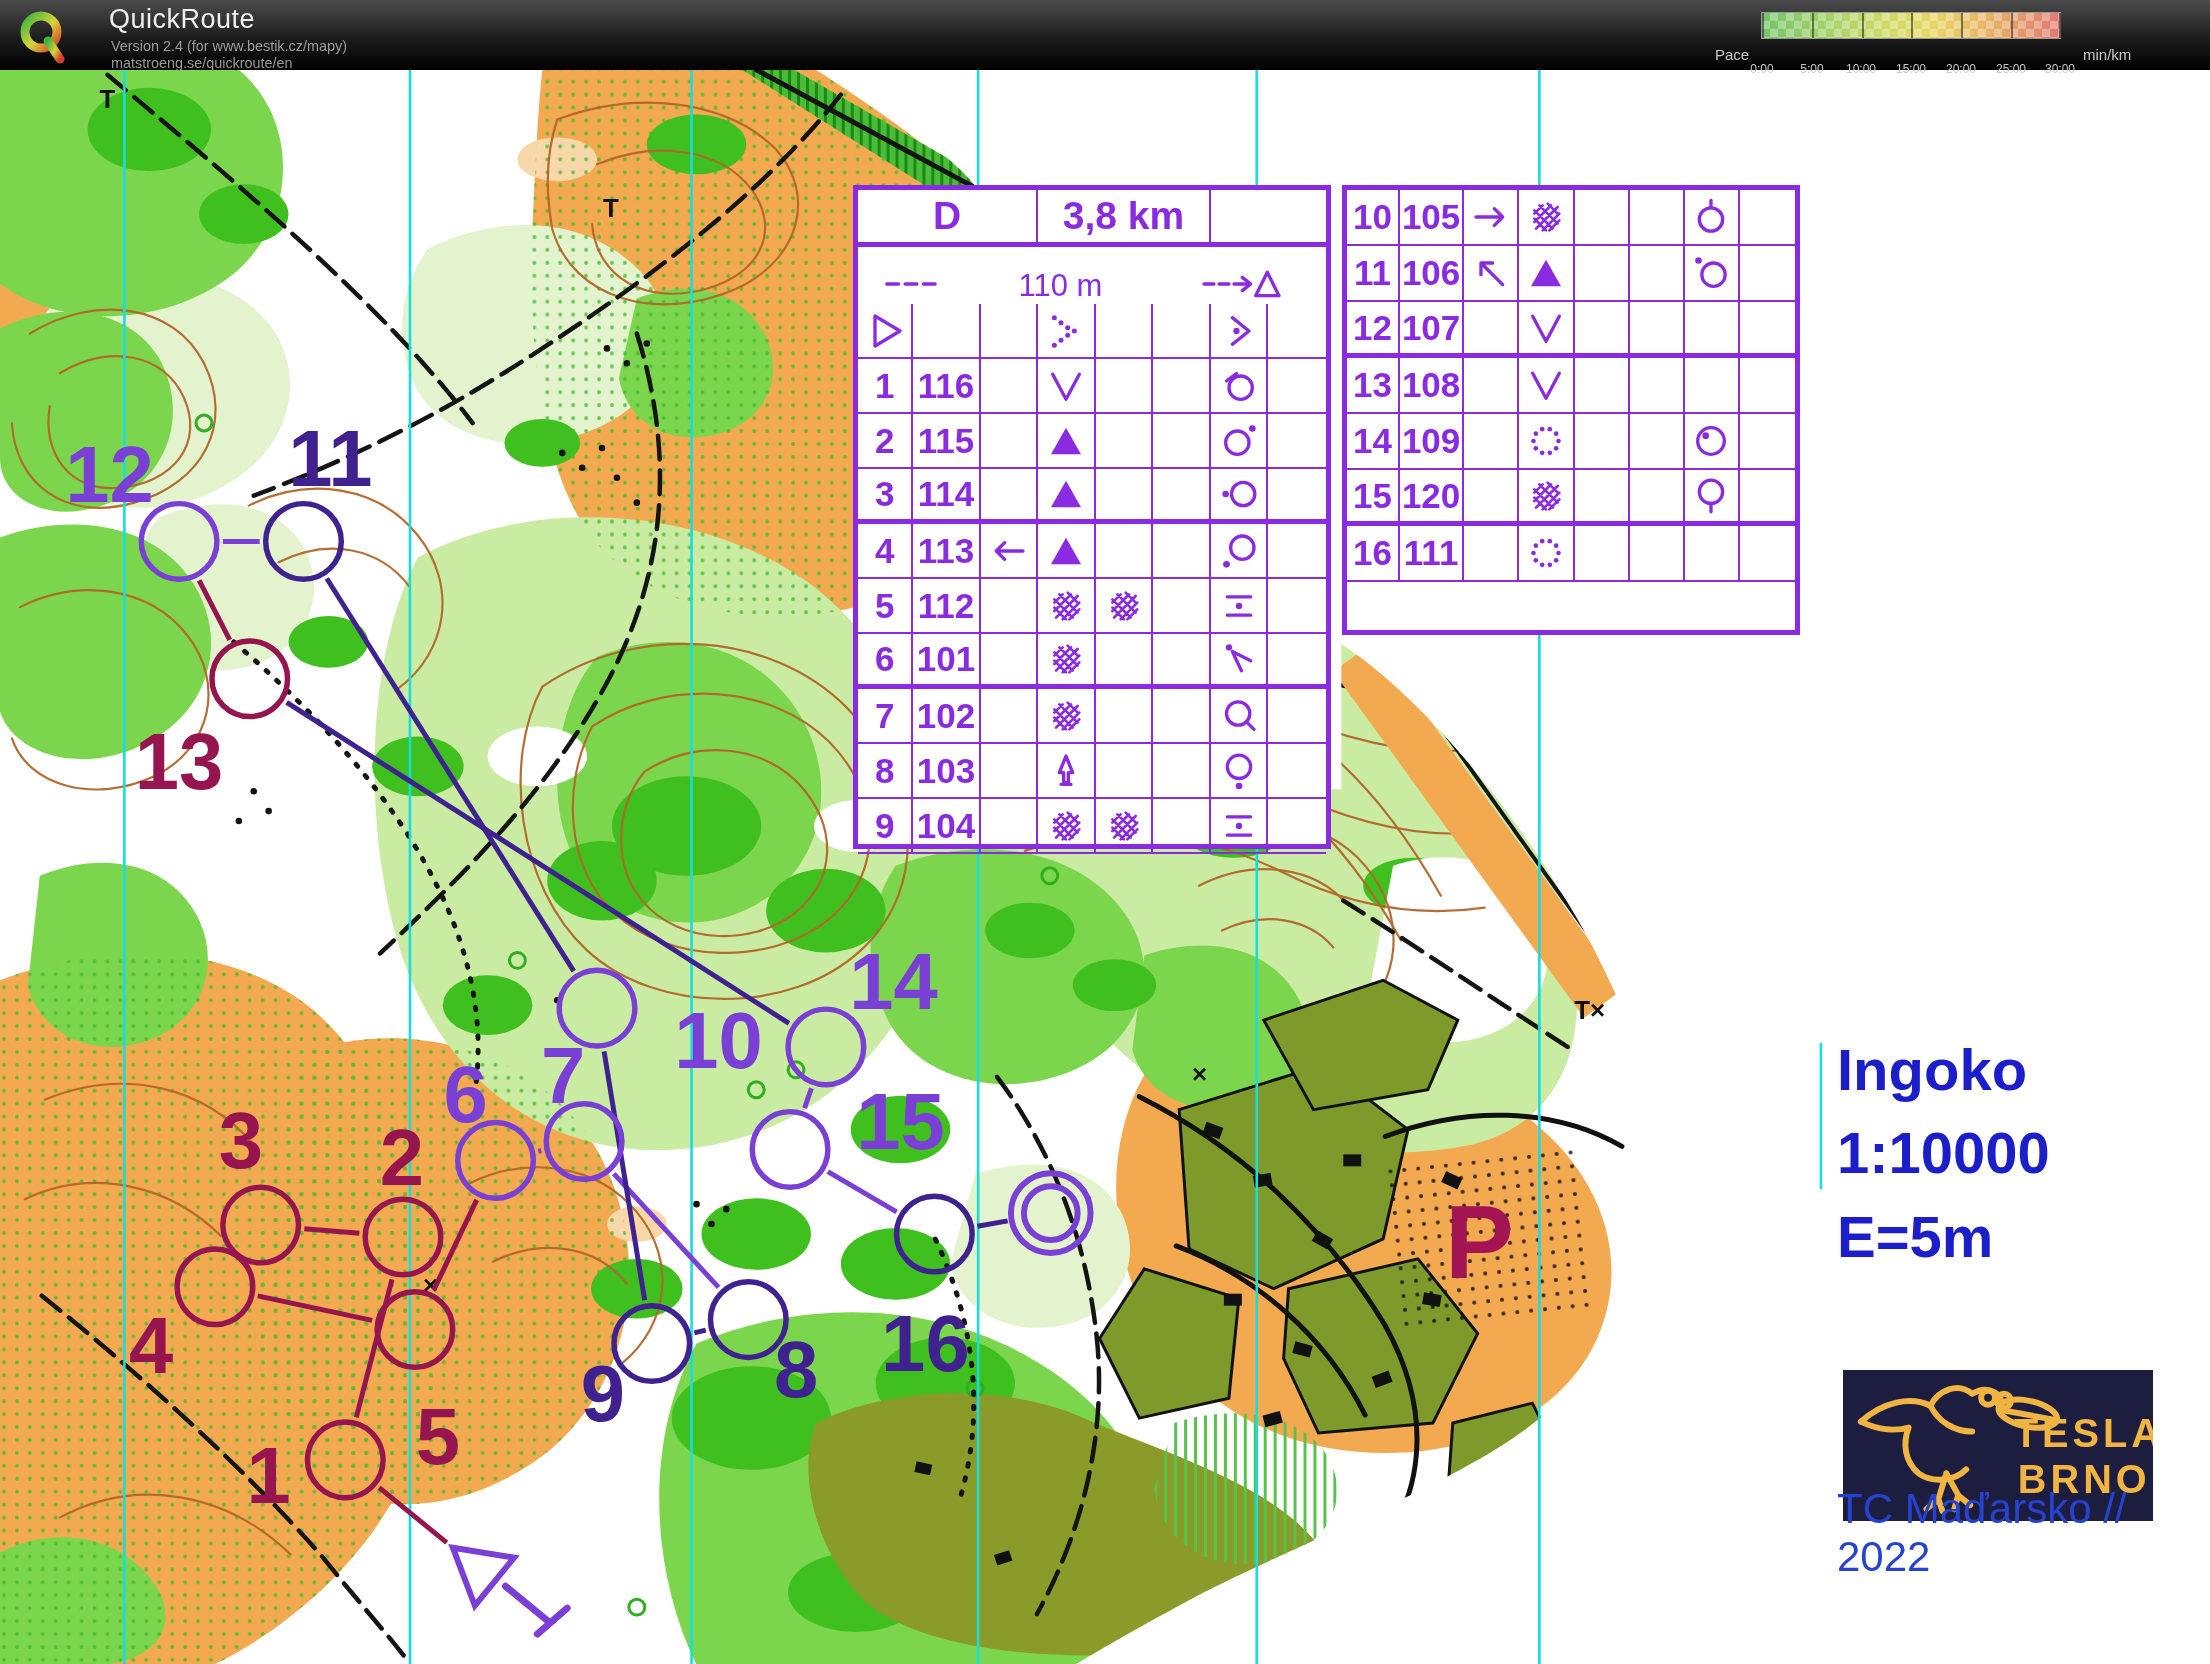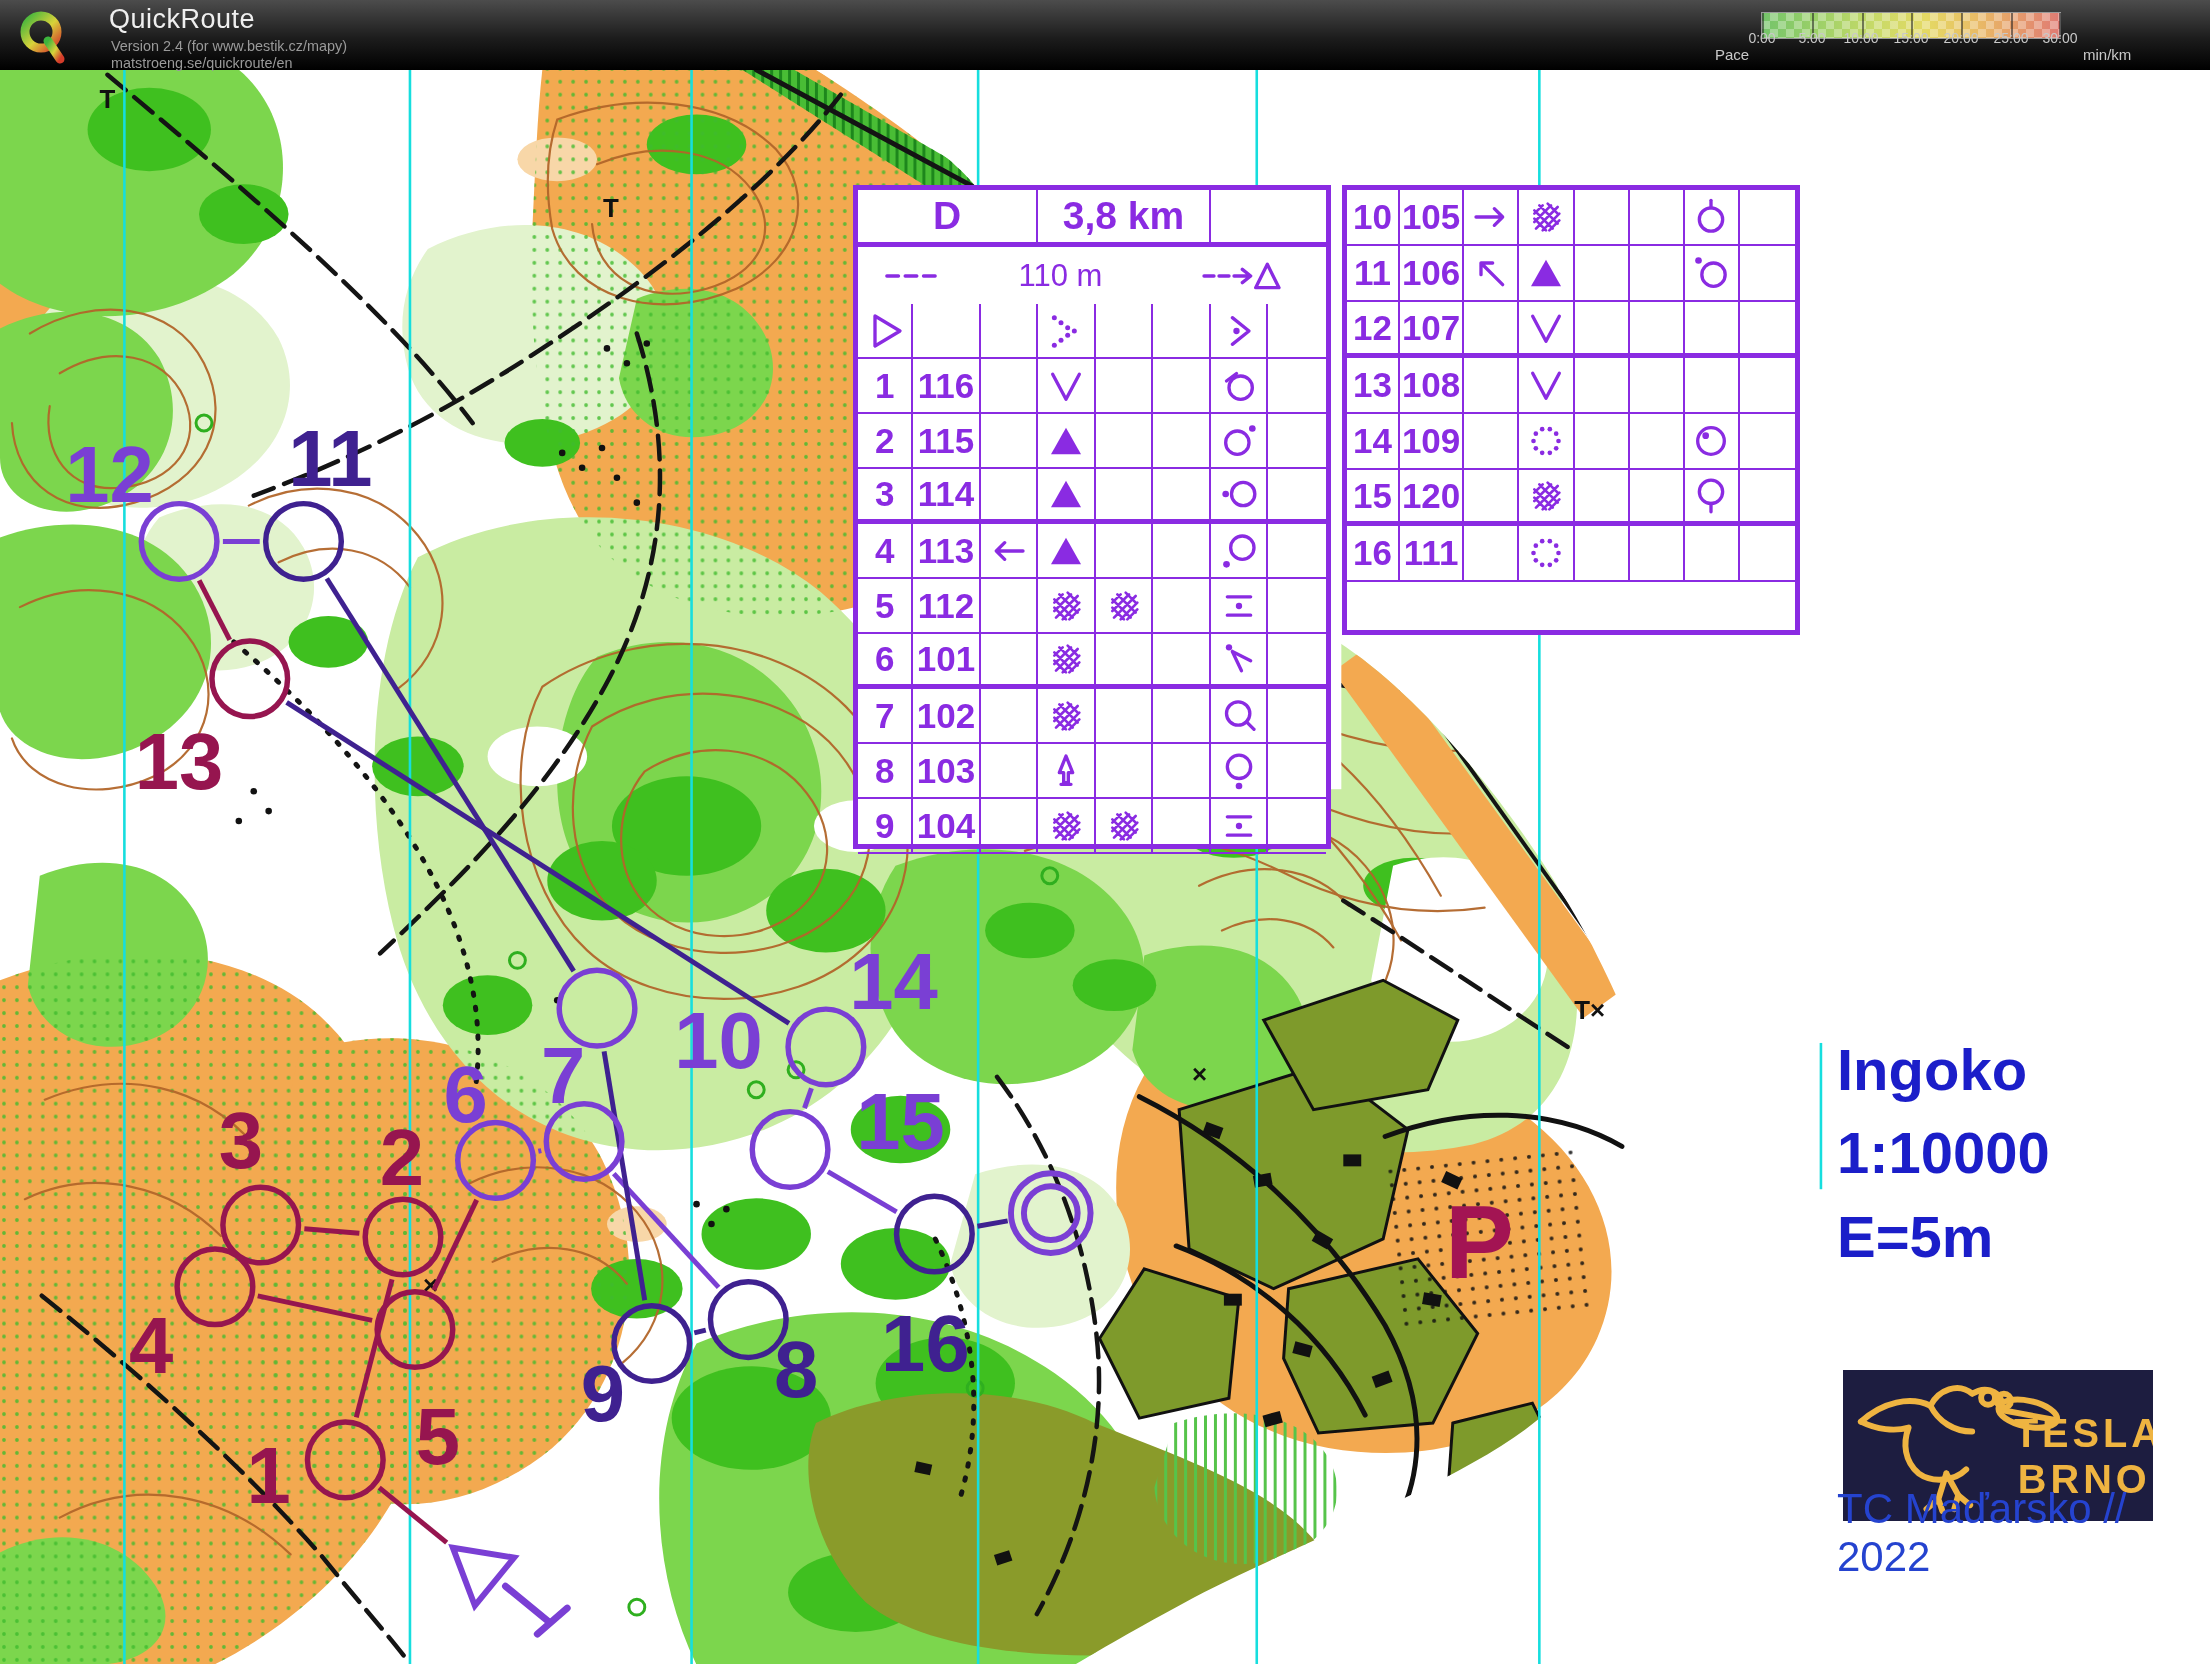--- a/index.html
+++ b/index.html
@@ -17,34 +17,34 @@
   #pacelegend{position:absolute;right:18px;top:6px;width:478px;height:62px;}
   #pacebar{position:absolute;left:46px;top:6px;width:300px;height:27px;
     border:1px solid #9a9a9a;box-sizing:border-box;
     background:
       linear-gradient(45deg, rgba(255,255,255,.30) 25%, transparent 25%, transparent 75%, rgba(255,255,255,.30) 75%),
       linear-gradient(45deg, rgba(255,255,255,.30) 25%, transparent 25%, transparent 75%, rgba(255,255,255,.30) 75%),
       linear-gradient(90deg,#74c46a,#9fd168 20%,#c8da68 38%,#e4d964 55%,#e9bc66 72%,#e59a6b 86%,#e07b74 100%);
     background-size:16px 16px,16px 16px,100% 100%;
     background-position:0 0,8px 8px,0 0;}
   .pbtick{position:absolute;top:0;width:2px;height:100%;background:rgba(30,30,30,.55);}
-  .plab{position:absolute;top:24px;font-size:14px;color:#c9c9c9;transform:translateX(-50%);white-space:nowrap;}
+  .plab{position:absolute;top:56px;font-size:12px;color:#c9c9c9;transform:translateX(-50%);white-space:nowrap;}
   #pacename{position:absolute;left:0;top:40px;font-size:15px;color:#c9c9c9;}
   #paceunit{position:absolute;left:368px;top:40px;font-size:15px;color:#c9c9c9;}
 
   
   #mapsvg{position:absolute;left:0;top:0;z-index:1;}
 
   
   .ctable{position:absolute;z-index:20;background:#fff;border:5px solid #8a2be2;box-sizing:border-box;}
   #card-left{left:853px;top:185px;width:478px;height:664px;}
   #card-right{left:1342px;top:185px;width:458px;height:450px;}
   .crow{display:grid;grid-template-columns:11.8% 14.4% 12.3% 12.3% 12.3% 12.3% 12.3% 12.3%;}
   .hrow{display:grid;grid-template-columns:38.5% 36.9% 24.6%;}
-  .frow{display:flex;align-items:center;justify-content:space-between;padding:0 10px;box-sizing:border-box;}
+  .frow{display:flex;align-items:flex-end;justify-content:space-between;padding:0 10px;box-sizing:border-box;}
   .cc{display:flex;align-items:center;justify-content:center;border-right:2px solid #8a2be2;
       border-bottom:2px solid #8a2be2;box-sizing:border-box;color:#8a2be2;font-weight:bold;font-size:35px;}
   .cc:last-child{border-right:none;}
   .thick .cc{border-bottom-width:5px;}
   .frow .ctxt{color:#8a2be2;font-size:31px;}
   .sym{display:block;}
   .sym .ln{fill:none;stroke:#8a2be2;stroke-width:2;stroke-linecap:round;stroke-linejoin:round;}
   .sym .th{fill:none;stroke:#8a2be2;stroke-width:1.6;stroke-linecap:round;}
   .sym .f{fill:#8a2be2;stroke:none;}
 

